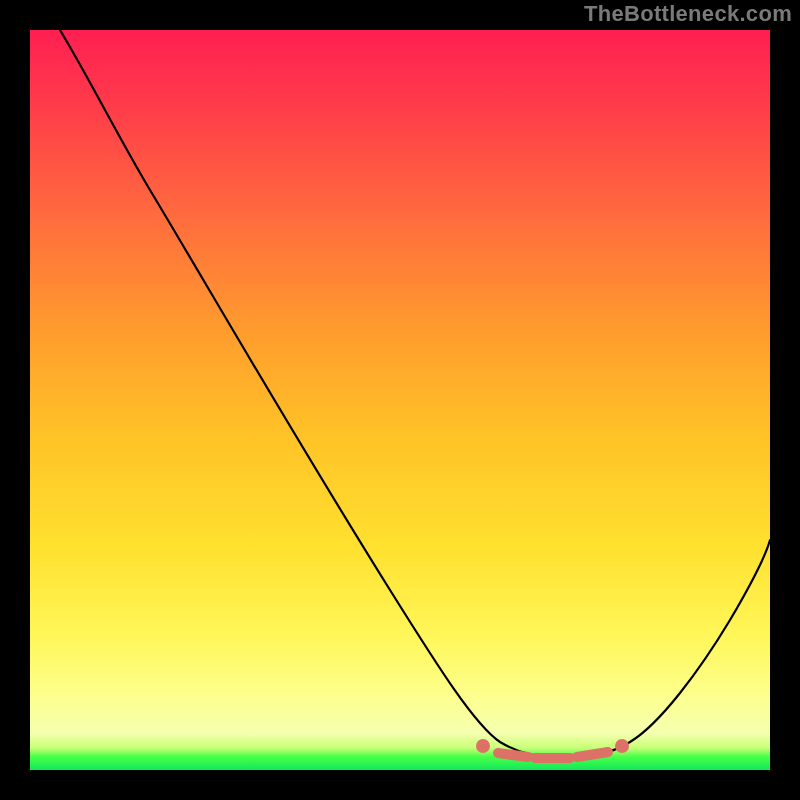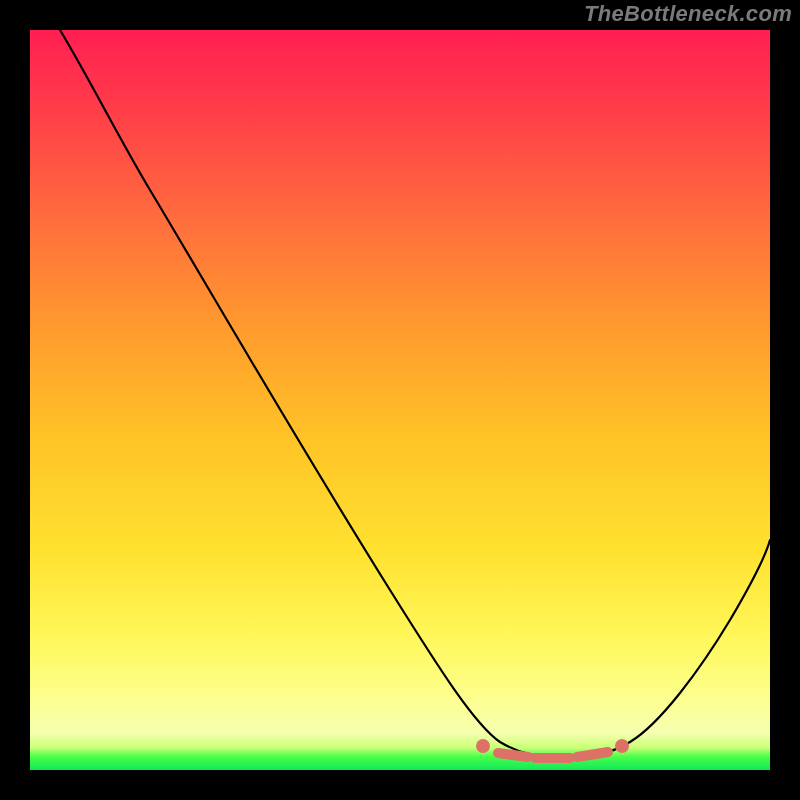--- a/index.html
+++ b/index.html
@@ -18,21 +18,20 @@
   }
   .watermark {
     position: absolute;
     top: 1px;
     right: 8px;
     color: #7a7a7a;
     font-size: 22px;
     font-weight: 600;
     letter-spacing: 0.3px;
     z-index: 5;
-    font-style: italic;
   }
   .plot-area {
     position: absolute;
     left: 30px;
     top: 30px;
     width: 740px;
     height: 740px;
     overflow: hidden;
   }
   .gradient {

